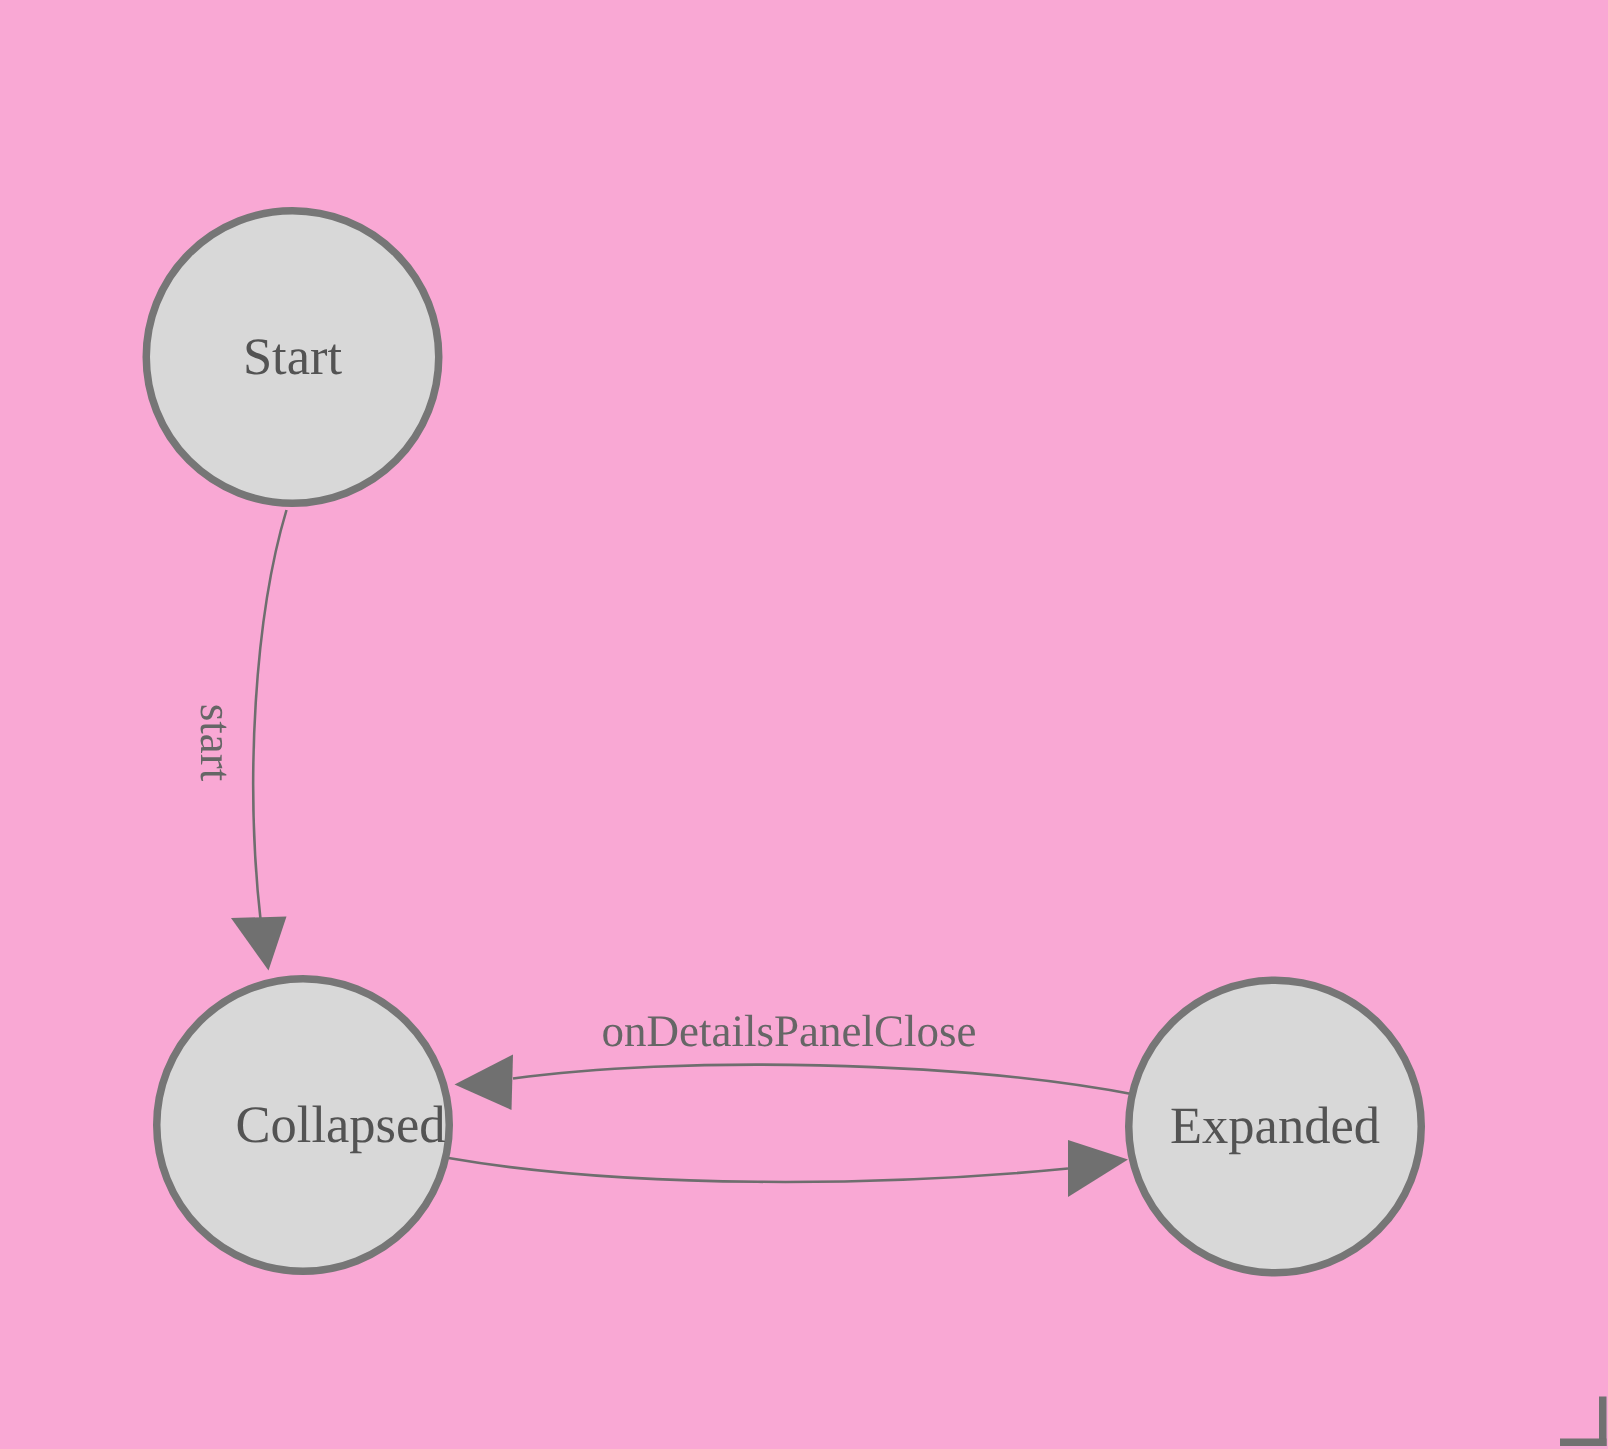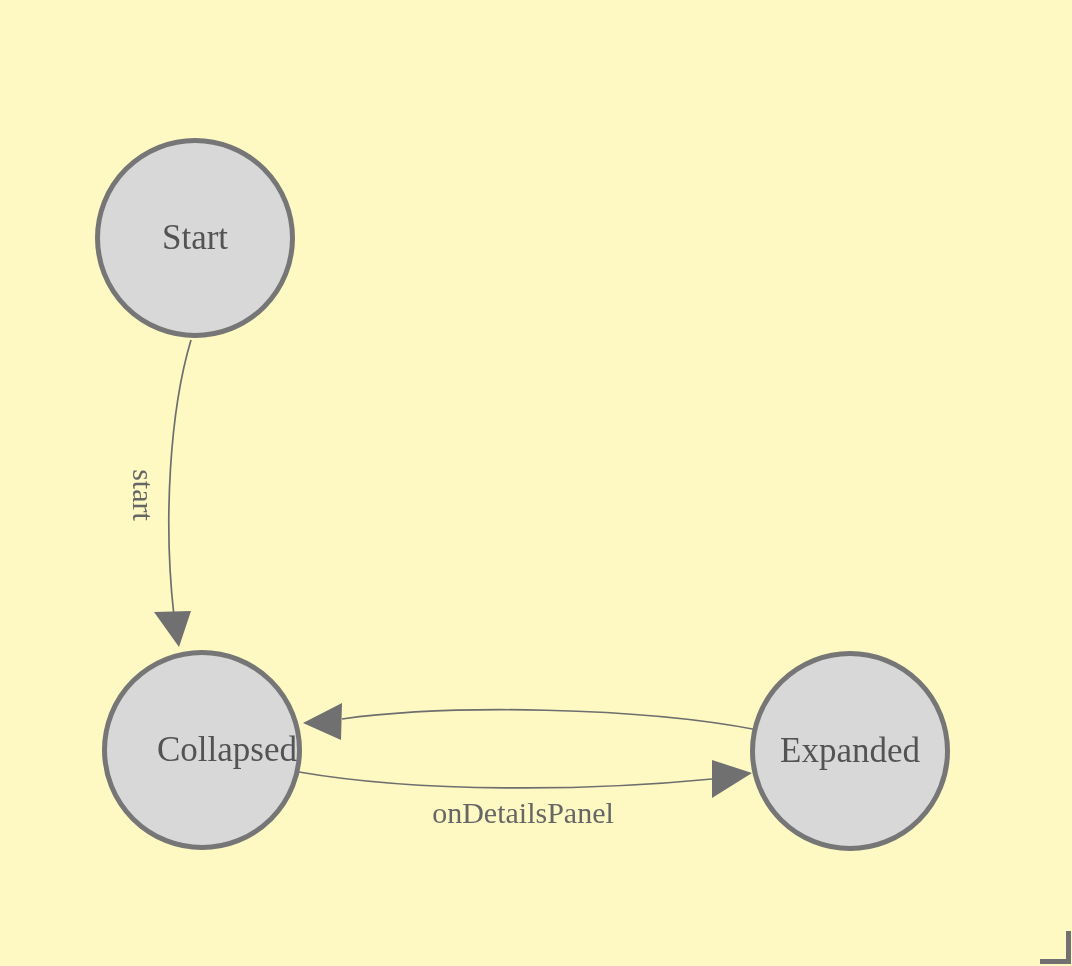--- a/index.html
+++ b/index.html
@@ -4,21 +4,21 @@
 <style>
   html, body {
     margin: 0;
     padding: 0;
     background: #ffffff;
   }
   #stage {
     position: relative;
     width: 1072px;
     height: 966px;
-    background: #fef9c3;
+    background: #f9a8d4;
     overflow: hidden;
     font-family: "Liberation Serif", serif;
   }
   #edge-layer {
     position: absolute;
     left: 0; top: 0;
     width: 1072px;
     height: 966px;
   }
   .state-node {
@@ -86,16 +86,16 @@
   <div class="state-node node-collapsed">
     <span class="node-label">Collapsed</span>
   </div>
 
   <div class="state-node node-expanded">
     <span class="node-label">Expanded</span>
   </div>
 
   <div class="edge-label label-start">start</div>
 
+  <div class="edge-label label-close">onDetailsPanelClose</div>
 
-  <div class="edge-label label-open">onDetailsPanel</div>
 
 </div>
 
 </body></html>

